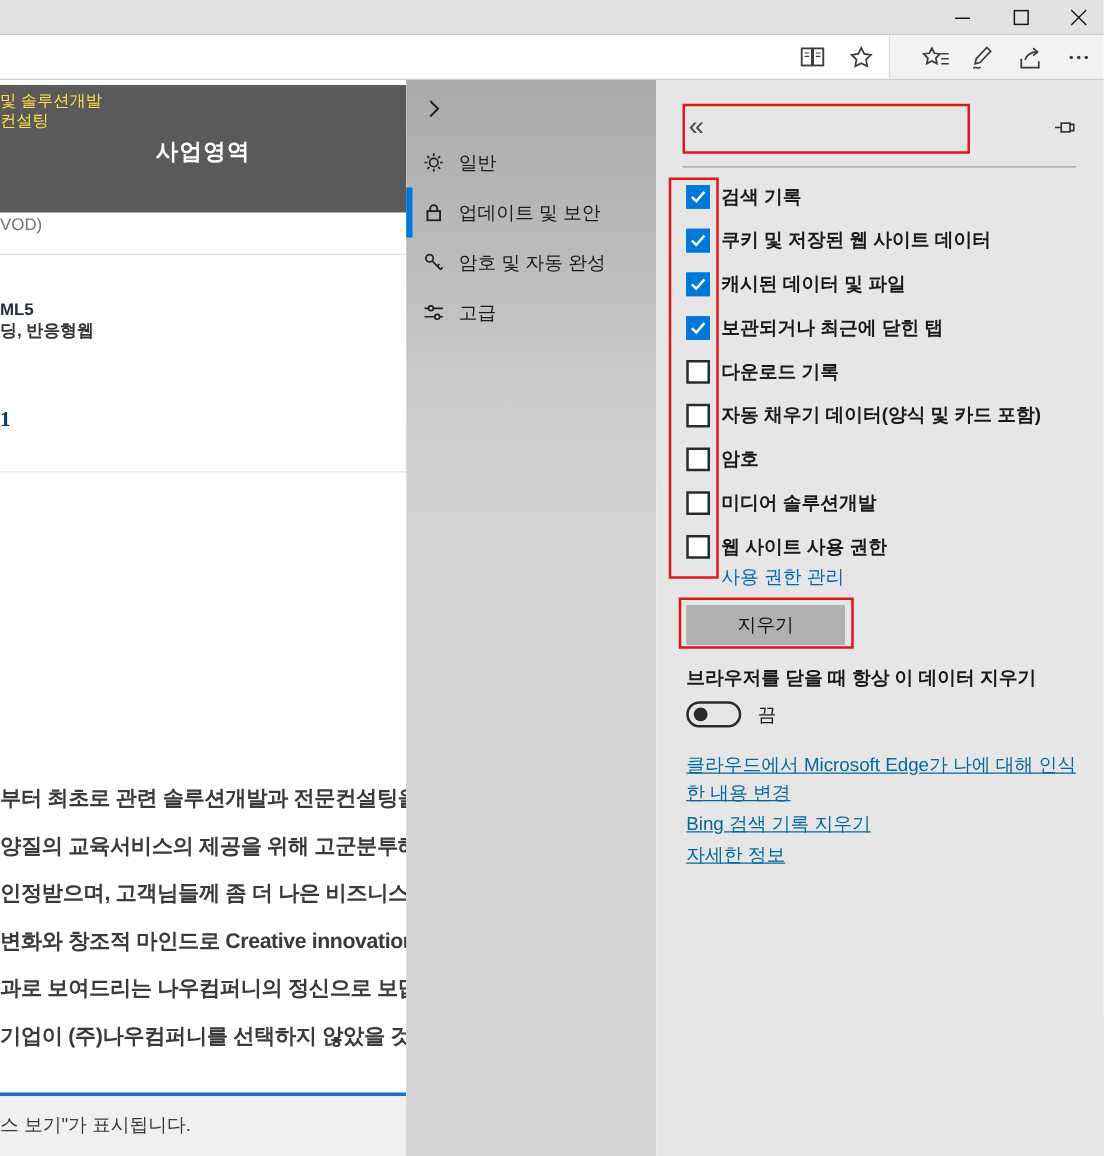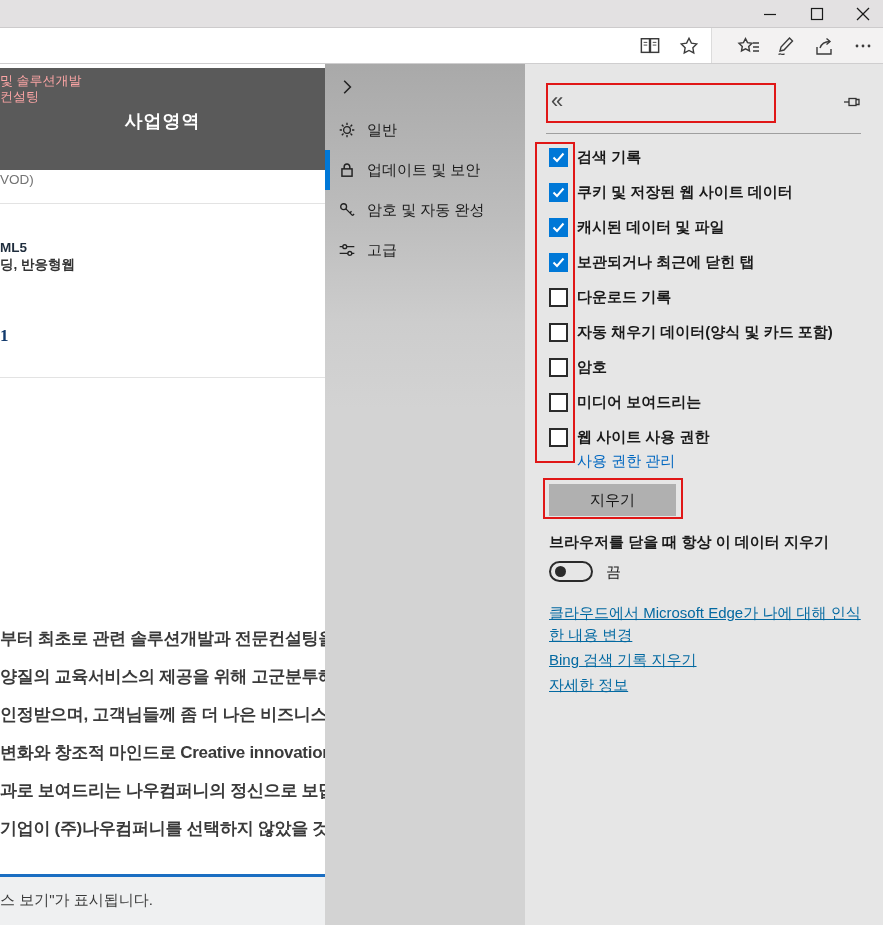--- a/index.html
+++ b/index.html
@@ -23,21 +23,21 @@
     align-items:center; justify-content:center; }
   .tb-icon { position:absolute; top:6px; width:26px; height:24px; display:flex;
     align-items:center; justify-content:center; }
   .tb-icon svg, .abar-icon svg { stroke:#3b3b3b; fill:none; }
 
   
   .page { position:absolute; top:64px; left:0; width:325px; height:861px;
     background:#fff; overflow:hidden; }
   .page-header { position:absolute; top:4px; left:0; width:325px; height:102px;
     background:#5a5a5a; overflow:hidden; }
-  .dim-line { position:absolute; left:0; color:#fca5a5; font-size:13px; white-space:nowrap; }
+  .dim-line { position:absolute; left:0; color:#fde047; font-size:13px; white-space:nowrap; }
   .dim1 { top:4px; } .dim2 { top:20px; }
   .biz-title { position:absolute; top:41px; left:0; width:100%; text-align:center;
     color:#ffffff; font-size:18px; font-weight:700; letter-spacing:1px; }
   .row-vod { position:absolute; top:108px; left:0; font-size:13.5px; color:#737373; }
   .hdiv { position:absolute; left:0; width:325px; height:1px; background:#e3e3e3; }
   .div1 { top:139px; } .div2 { top:313px; }
   .ml5 { position:absolute; top:176px; left:0; font-size:13.5px; font-weight:700; color:#1f2d3d; }
   .coding { position:absolute; top:192px; left:0; font-size:13.5px; font-weight:600; color:#333; }
   .num1 { position:absolute; top:262px; left:0; font-size:17px; font-weight:700;
     color:#123a6d; font-family:"Liberation Serif", serif; }
@@ -291,21 +291,21 @@
         <div class="cb-row">
           <span class="cbox"></span>
           <span class="cb-label">자동 채우기 데이터(양식 및 카드 포함)</span>
         </div>
         <div class="cb-row">
           <span class="cbox"></span>
           <span class="cb-label">암호</span>
         </div>
         <div class="cb-row">
           <span class="cbox"></span>
-          <span class="cb-label">미디어 보여드리는</span>
+          <span class="cb-label">미디어 솔루션개발</span>
         </div>
         <div class="cb-row">
           <span class="cbox"></span>
           <span class="cb-label">웹 사이트 사용 권한</span>
         </div>
       </div>
 
     <a class="manage-link" href="#">사용 권한 관리</a>
     <button class="clear-btn">지우기</button>
     <div class="always-label">브라우저를 닫을 때 항상 이 데이터 지우기</div>

